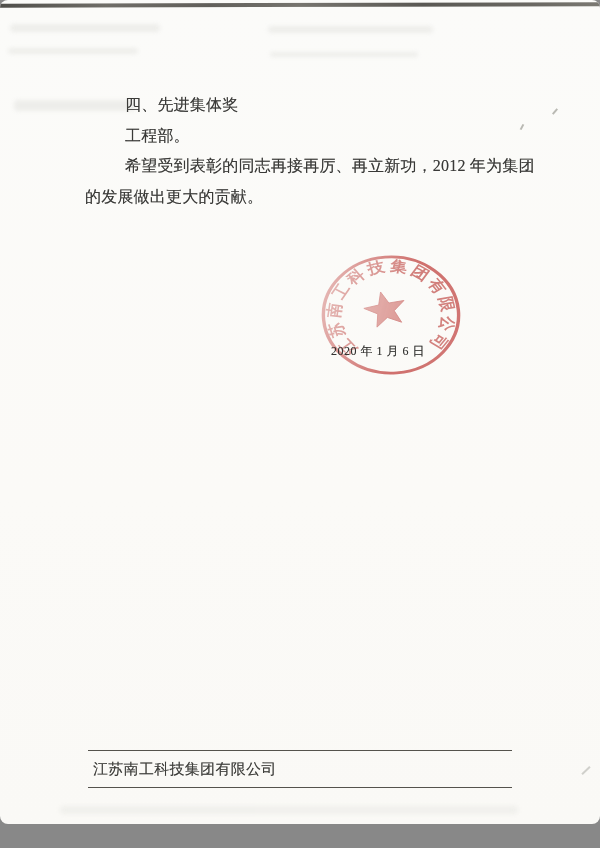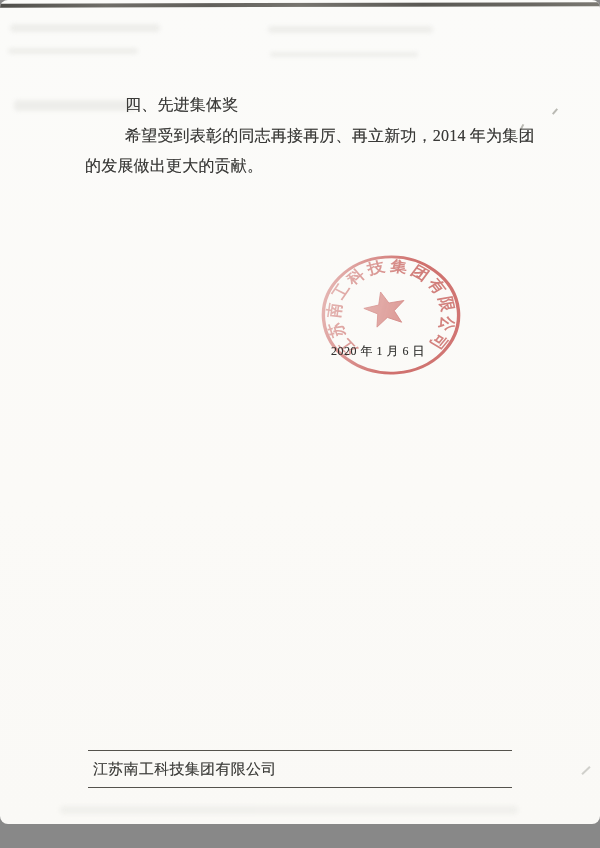--- a/index.html
+++ b/index.html
@@ -132,21 +132,22 @@
   <div class="streak s6"></div>
   <div class="streak s7"></div>
   <div class="streak s8"></div>
 
   <div class="speck p1"></div>
   <div class="speck p2"></div>
   <div class="speck p3"></div>
 
   <main class="content">
     <div class="line">四、先进集体奖</div>
-    <p>希望受到表彰的同志再接再厉、再立新功，2014 年为集团的发展做出更大的贡献。</p>
+    <div class="line">工程部。</div>
+    <p>希望受到表彰的同志再接再厉、再立新功，2012 年为集团的发展做出更大的贡献。</p>
   </main>
 
   <div class="seal">
     <svg viewBox="0 0 125 125" preserveAspectRatio="none" xmlns="http://www.w3.org/2000/svg">
       <g transform="rotate(-5 62.5 62.5)">
         <circle class="ring" cx="62.5" cy="62.5" r="59.5" stroke="#c5514e"></circle>
         <path class="star" d="M55.4 38.2 L61.7 50.1 L75.1 48.7 L65.7 58.4 L71.2 70.7 L59.1 64.7 L49.1 73.8 L51.0 60.4 L39.3 53.7 L52.6 51.4 Z" fill="#d0736e"></path>
         <path id="sealArc" d="M 32.4 95.9 A 45 45 0 1 1 92.6 95.9" fill="none"></path>
         <text class="seal-text" fill="#c8625e">
           <textPath href="#sealArc" startOffset="2">江苏南工科技集团有限公司</textPath>

